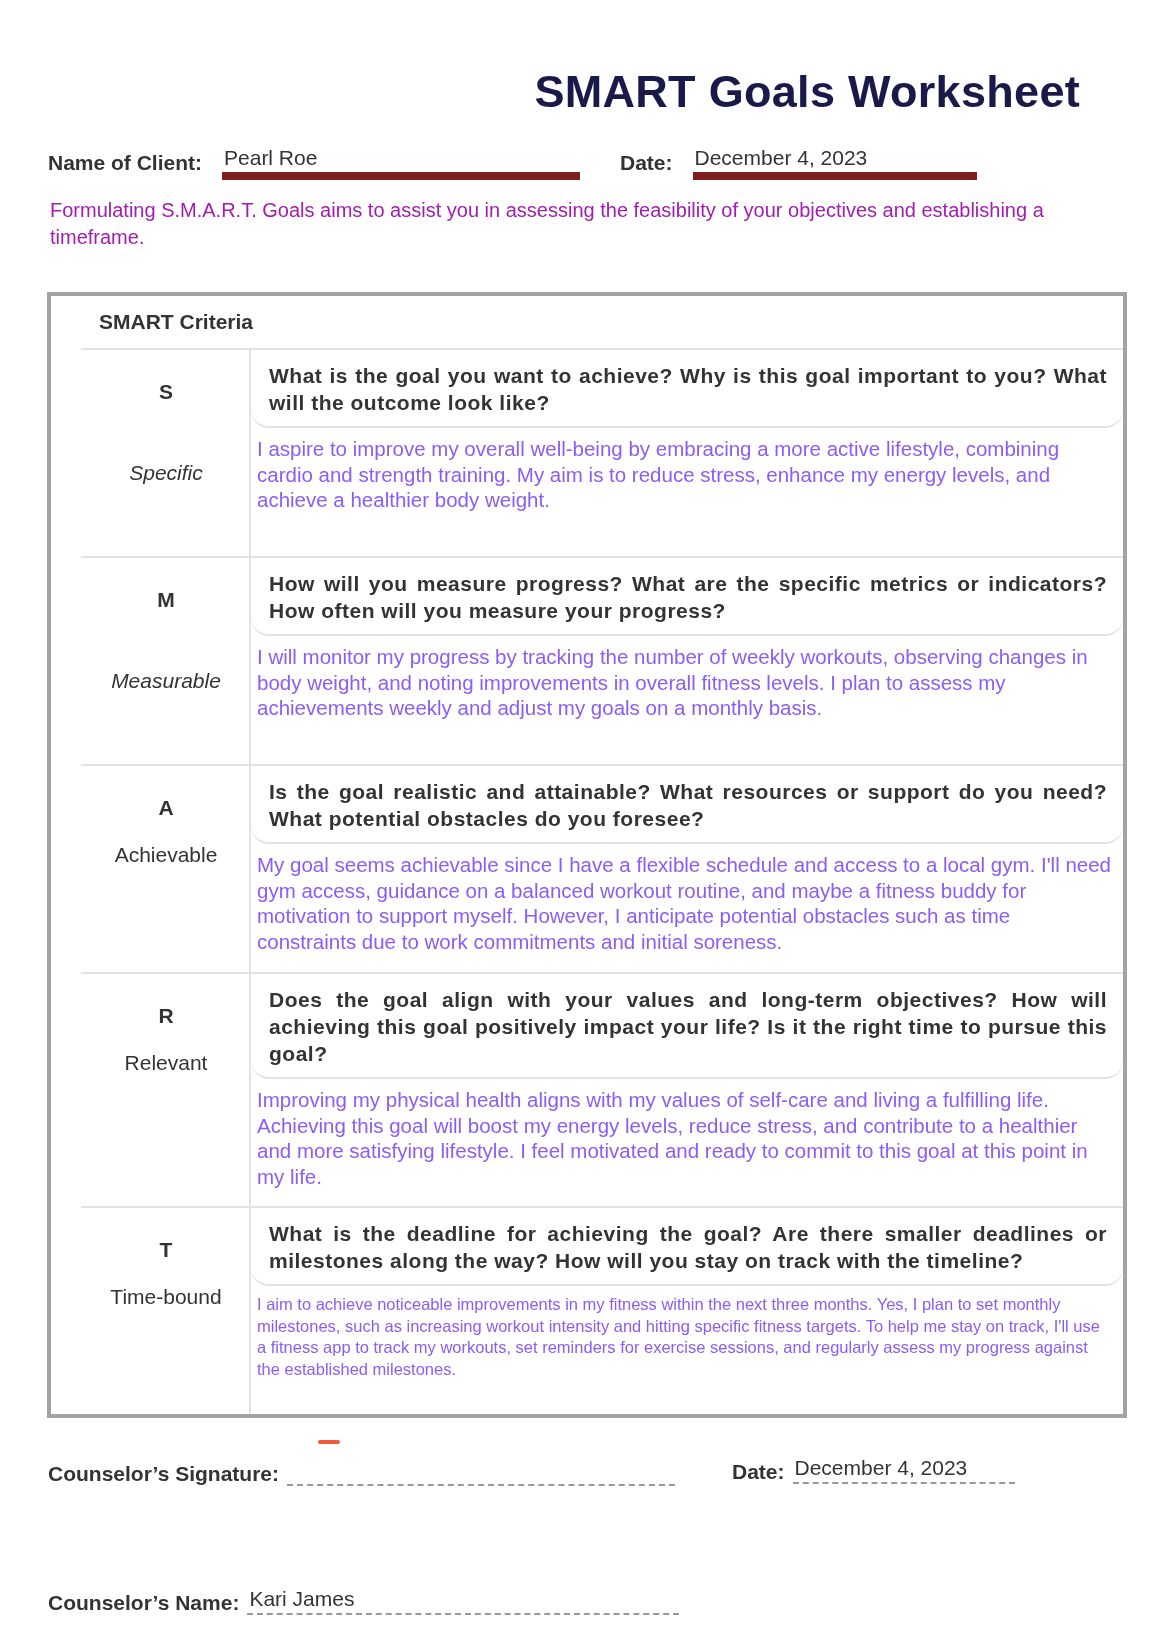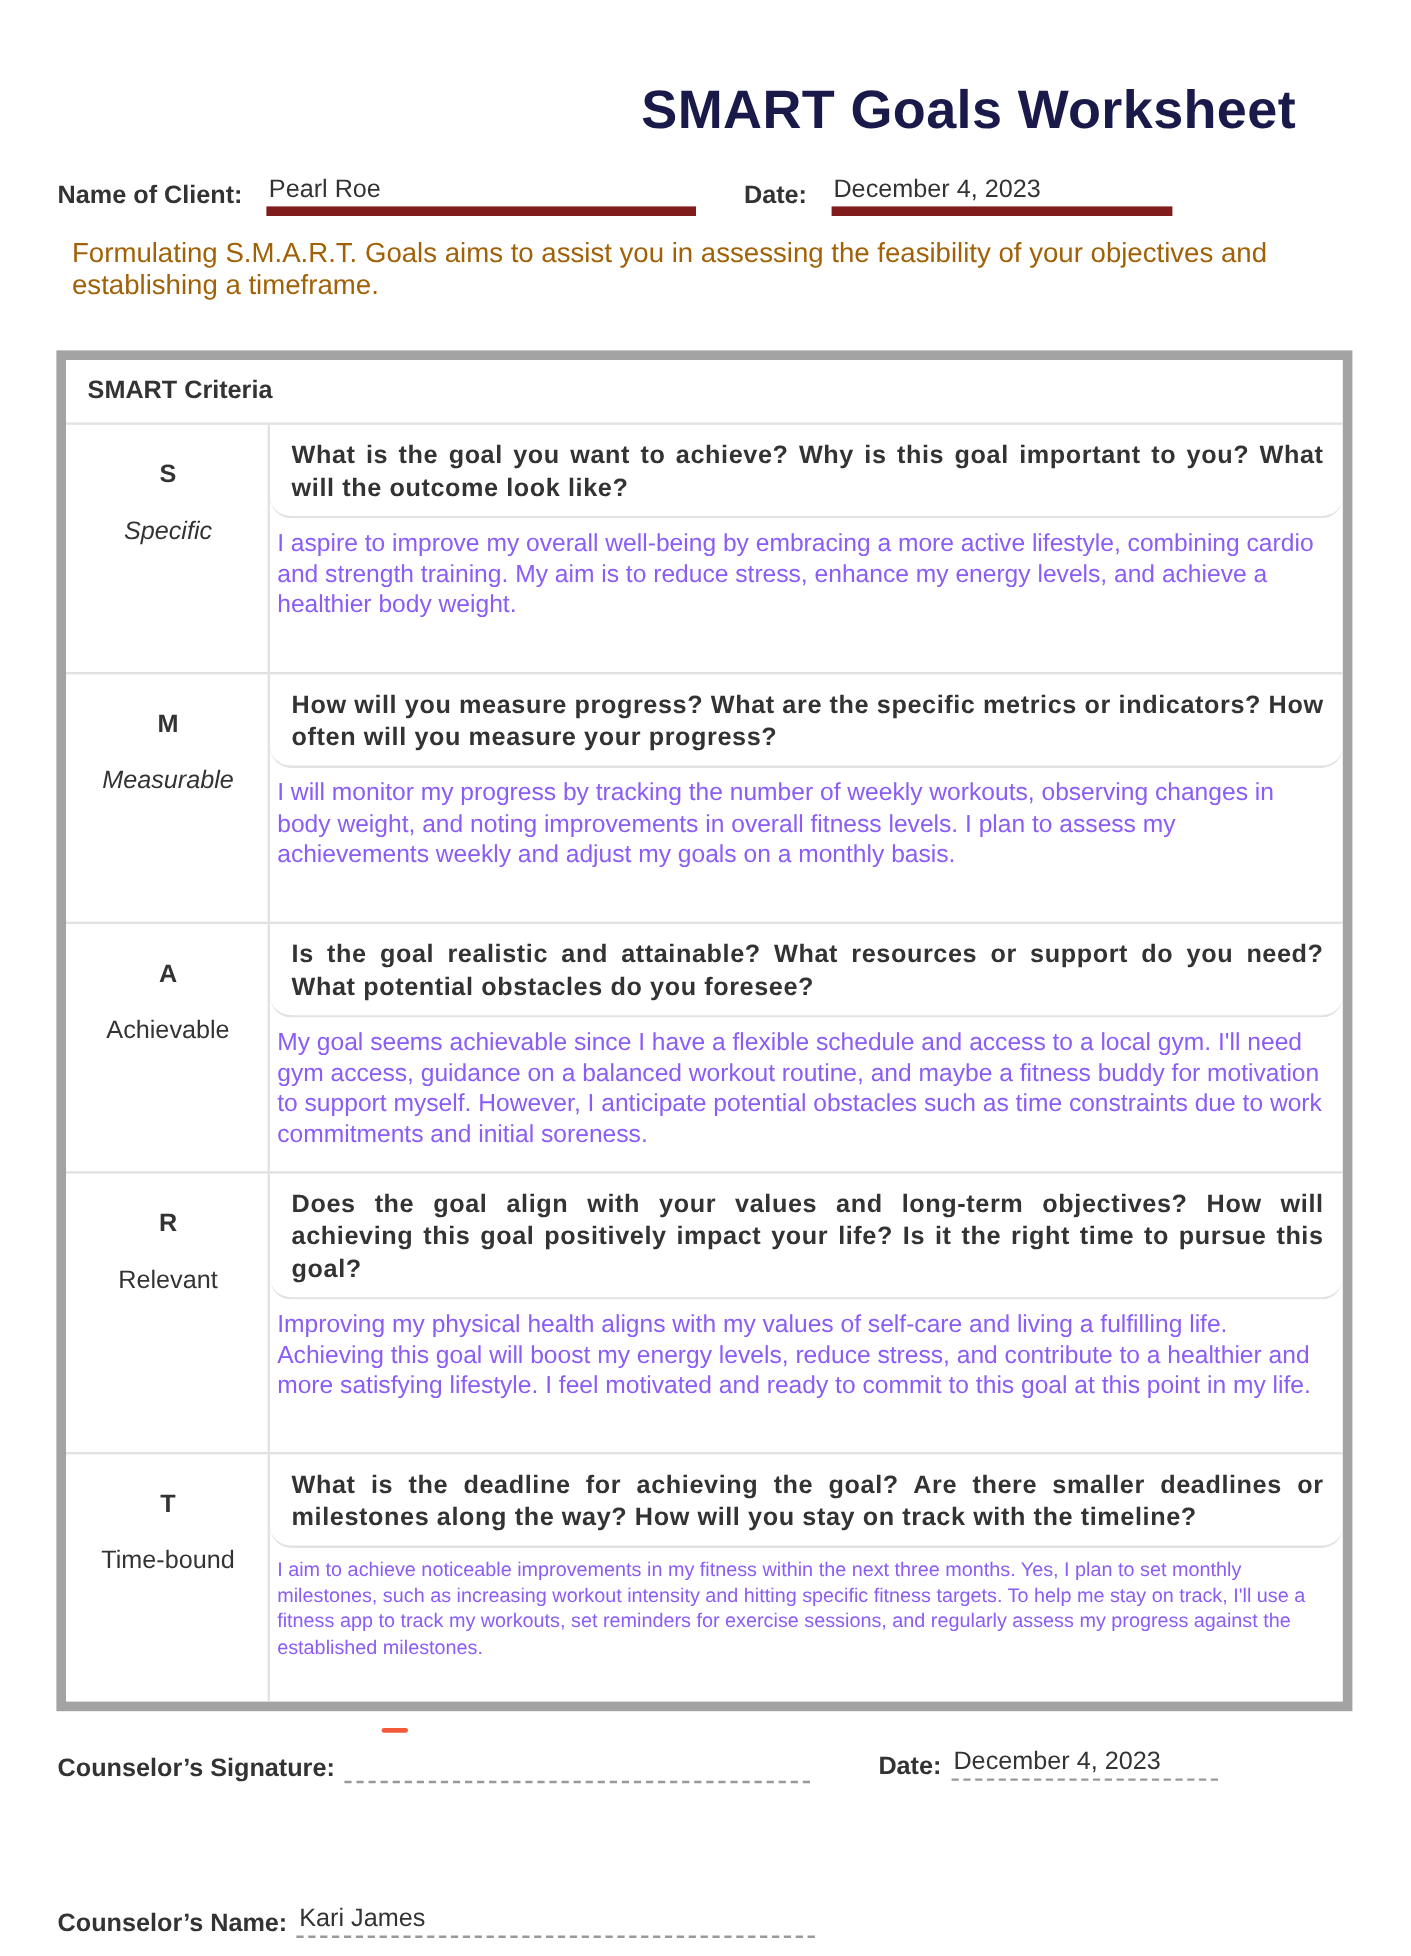--- a/index.html
+++ b/index.html
@@ -1,29 +1,29 @@
 <!DOCTYPE html>
 <html><head>
   <meta charset="utf-8">
   <style>
     html, body { margin: 0; padding: 0; background: #ffffff; }
     body { width: 1176px; height: 1630px; position: relative; font-family: "Liberation Sans", sans-serif; color: #2a2a2a; overflow: hidden; }
     .title { position: absolute; top: 66px; left: 0; width: 1080px; text-align: right; font-size: 45px; font-weight: bold; color: #1a1a4a; letter-spacing: 0.3px; }
     .field-row { position: absolute; font-size: 21px; display: flex; align-items: center; gap: 12px; }
     .field-label { font-weight: bold; color: #333; margin-right: 8px; }
     .field-value { border-bottom: 8px solid #7f1d1d; padding: 0 2px 2px 2px; color: #333; }
-    .intro { position: absolute; top: 197px; left: 60px; width: 1080px; font-size: 23px; line-height: 27px; color: #a16207; }
-    .table { position: absolute; left: 47px; top: 292px; width: 1080px; border: 8px solid #a3a3a3; box-sizing: border-box; }
+    .intro { position: absolute; top: 197px; left: 50px; width: 1080px; font-size: 20px; line-height: 27px; color: #a21caf; }
+    .table { position: absolute; left: 47px; top: 292px; width: 1080px; border: 4px solid #a3a3a3; box-sizing: border-box; padding-left: 30px; }
     .table-head { height: 54px; border-bottom: 2px solid #e2e2e2; display: flex; align-items: center; padding-left: 18px; font-weight: bold; font-size: 21px; color: #333; box-sizing: border-box; }
     .row { display: flex; border-bottom: 2px solid #e2e2e2; box-sizing: border-box; }
     .row:last-child { border-bottom: none; }
     .left { width: 170px; border-right: 2px solid #e2e2e2; box-sizing: border-box; text-align: center; position: relative; }
     .letter { position: absolute; top: 30px; left: 0; width: 170px; font-size: 21px; font-weight: bold; color: #333; }
     .word { position: absolute; top: 77px; left: 0; width: 170px; font-size: 21px; color: #333; }
-    .word.it { font-style: italic; }
+    .word.it { font-style: italic; margin-top: 34px; }
     .right { flex: 1; display: flex; flex-direction: column; }
     .question { border-bottom: 2px solid #e2e2e2; padding: 12px 16px 10px 18px; font-weight: bold; font-size: 21px; line-height: 27px; text-align: justify; color: #333; letter-spacing: 0.5px; border-radius: 18px; }
     .answer { padding: 8px 10px 0 6px; font-size: 20.5px; line-height: 25.5px; color: #8b5cf6; flex: 1; }
     .answer.small { font-size: 16.5px; line-height: 21.5px; }
     .sig { position: absolute; font-size: 21px; display: flex; align-items: flex-end; }
     .sig .field-value { border-bottom: 2px dashed #999; }
     .mark { position: absolute; left: 318px; top: 1440px; width: 22px; height: 4px; background: #f15a3a; border-radius: 2px; }
   </style>
 </head>
 <body>

